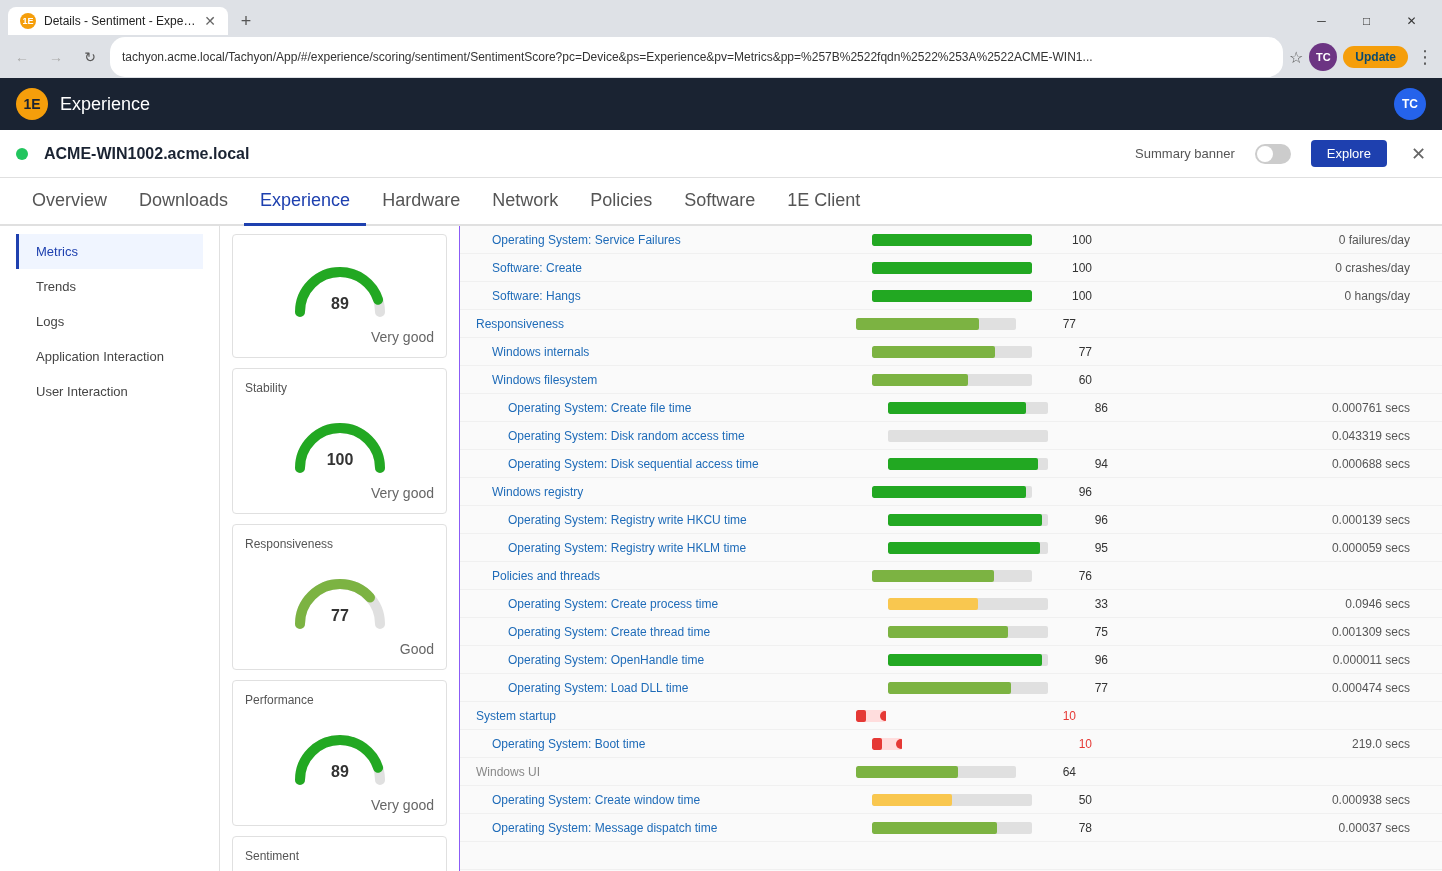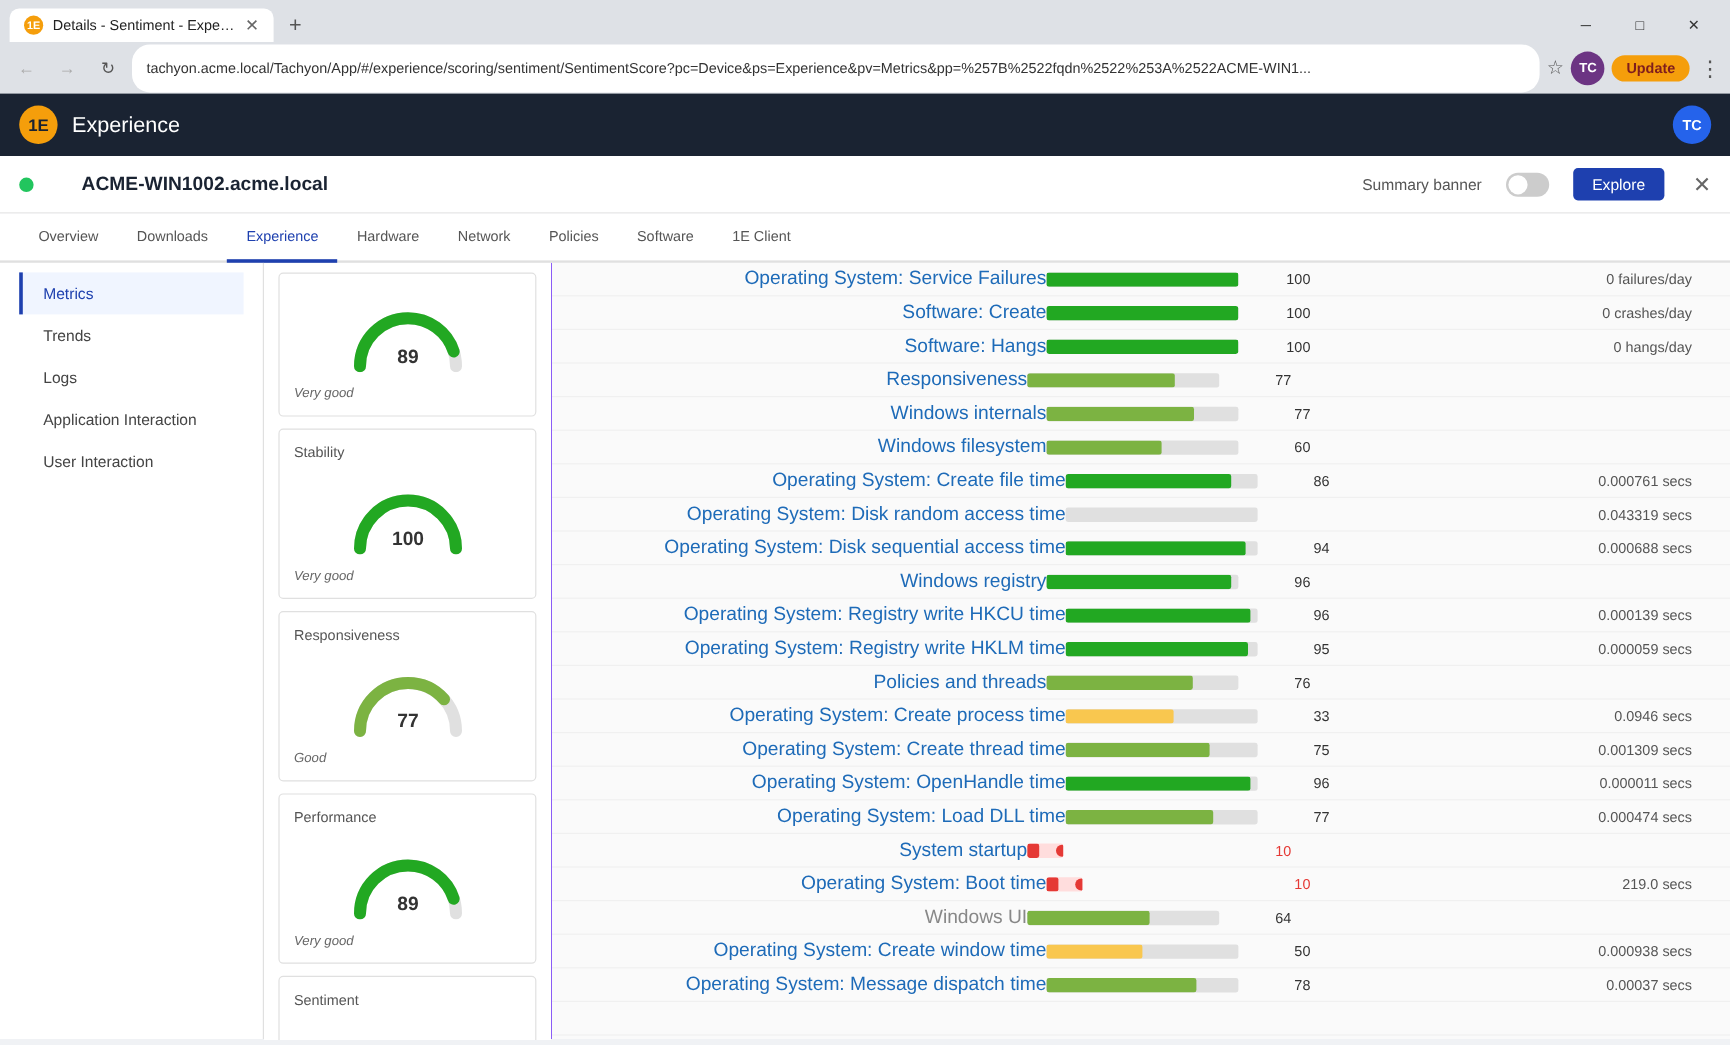--- a/index.html
+++ b/index.html
@@ -15,67 +15,67 @@
     .new-tab-btn { margin-left: 4px; width: 28px; height: 28px; border-radius: 50%; display: flex; align-items: center; justify-content: center; font-size: 18px; color: #555; cursor: pointer; }
     .window-controls { margin-left: auto; display: flex; align-items: center; gap: 0; padding-right: 8px; }
     .win-btn { width: 45px; height: 36px; display: flex; align-items: center; justify-content: center; font-size: 12px; color: #333; cursor: pointer; }
 
     .address-bar-row { display: flex; align-items: center; padding: 4px 8px; background: #dee1e6; gap: 6px; height: 42px; }
     .nav-btn { width: 28px; height: 28px; border-radius: 50%; display: flex; align-items: center; justify-content: center; color: #555; font-size: 14px; cursor: pointer; }
     .nav-btn.disabled { color: #aaa; cursor: default; }
     .address-input { flex: 1; height: 40px; border-radius: 15px; border: none; background: #fff; padding: 0 12px; font-size: 12px; color: #333; outline: none; }
     .star-btn { color: #555; font-size: 16px; cursor: pointer; }
     .profile-btn { width: 28px; height: 28px; border-radius: 50%; background: #6c3483; display: flex; align-items: center; justify-content: center; color: white; font-size: 11px; font-weight: bold; cursor: pointer; }
-    .update-btn { background: #f59e0b; border: none; border-radius: 12px; padding: 4px 12px; font-size: 12px; font-weight: 600; color: #7f1d1d; cursor: pointer; }
+    .update-btn { background: #f59e0b; border: none; border-radius: 12px; padding: 4px 12px; font-size: 12px; font-weight: 600; color: #0c4a6e; cursor: pointer; }
     .menu-btn { color: #555; font-size: 18px; cursor: pointer; margin-left: 2px; }
 
     
     .app-header { background: #1a2332; color: white; display: flex; align-items: center; padding: 0 16px; height: 52px; }
     .app-logo { width: 32px; height: 32px; background: #f59e0b; border-radius: 50%; display: flex; align-items: center; justify-content: center; font-weight: bold; font-size: 14px; color: #1a2332; margin-right: 12px; }
     .app-title { font-size: 18px; font-weight: 400; color: white; flex: 1; }
     .header-user { width: 32px; height: 32px; background: #2563eb; border-radius: 50%; display: flex; align-items: center; justify-content: center; color: white; font-size: 12px; font-weight: bold; }
 
     
     .device-bar { background: white; border-bottom: 1px solid #e0e0e0; display: flex; align-items: center; padding: 0 16px; height: 48px; gap: 16px; }
     .device-indicator { width: 12px; height: 12px; background: #22c55e; border-radius: 50%; }
-    .device-name { font-size: 16px; font-weight: 600; color: #1a2332; flex: 1; margin-left: 24px; }
+    .device-name { font-size: 16px; font-weight: 600; color: #1a2332; flex: 1; }
     .summary-banner-label { font-size: 13px; color: #555; }
     .toggle-switch { width: 36px; height: 20px; background: #ccc; border-radius: 10px; position: relative; cursor: pointer; margin: 0 4px; }
     .toggle-switch::after { content: ''; position: absolute; width: 16px; height: 16px; background: white; border-radius: 50%; top: 2px; left: 2px; }
     .explore-btn { background: #1e40af; color: white; border: none; border-radius: 4px; padding: 6px 16px; font-size: 13px; cursor: pointer; }
     .device-close { font-size: 18px; color: #666; cursor: pointer; margin-left: 8px; }
 
     
     .nav-tabs { background: white; border-bottom: 2px solid #e0e0e0; display: flex; padding: 0 16px; gap: 0; }
-    .nav-tab { padding: 12px 16px; font-size: 12px; color: #555; cursor: pointer; border-bottom: 3px solid transparent; margin-bottom: -2px; white-space: nowrap; }
+    .nav-tab { padding: 12px 16px; font-size: 18px; color: #555; cursor: pointer; border-bottom: 3px solid transparent; margin-bottom: -2px; white-space: nowrap; }
     .nav-tab.active { color: #1e40af; border-bottom: 3px solid #1e40af; font-weight: 500; }
 
     
     .main-content { display: flex; height: calc(871px - 36px - 42px - 52px - 48px - 46px); overflow: hidden; }
 
     
     .sidebar { width: 220px; background: white; border-right: 1px solid #e0e0e0; overflow-y: auto; padding: 8px 16px; }
     .sidebar-item { padding: 10px 20px; font-size: 13px; color: #444; cursor: pointer; display: flex; align-items: center; }
     .sidebar-item.active { color: #1e40af; border-left: 3px solid #1e40af; padding-left: 17px; font-weight: 500; background: #f0f5ff; }
 
     
     .gauge-section { padding: 8px 12px; }
     .gauge-card { background: white; border: 1px solid #e0e0e0; border-radius: 4px; padding: 12px; margin-bottom: 10px; }
     .gauge-card-title { font-size: 12px; color: #555; margin-bottom: 8px; }
     .gauge-container { display: flex; justify-content: center; align-items: center; height: 80px; position: relative; }
-    .gauge-label { font-size: 11px; color: #666; text-align: left; margin-top: 2px; font-style: italic; }
+    .gauge-label { font-size: 14px; color: #666; text-align: right; margin-top: 2px; }
 
     
     .gauge-svg { width: 100px; height: 60px; }
 
     
     .right-panel { flex: 1; overflow-y: auto; background: #fafafa; }
     .metrics-table { width: 100%; }
     .metrics-row { display: flex; align-items: center; padding: 4px 16px; border-bottom: 1px solid #f0f0f0; min-height: 28px; }
-    .metrics-name { flex: 0 0 380px; font-size: 16px; text-align: right; }
+    .metrics-name { flex: 0 0 380px; font-size: 12px; }
     .metrics-name a { color: #1e6bb8; text-decoration: none; }
     .metrics-name span { color: #888; }
     .metrics-bar-container { flex: 0 0 180px; display: flex; align-items: center; }
     .metrics-bar-wrap { width: 160px; height: 12px; background: #e0e0e0; border-radius: 2px; overflow: hidden; }
     .metrics-bar { height: 100%; border-radius: 2px; }
     .bar-green-dark { background: #22a822; }
     .bar-green { background: #7cb342; }
     .bar-yellow { background: #f9c74f; }
     .bar-red { background: #e53935; }
     .metrics-score { flex: 0 0 40px; font-size: 12px; text-align: right; color: #333; }

